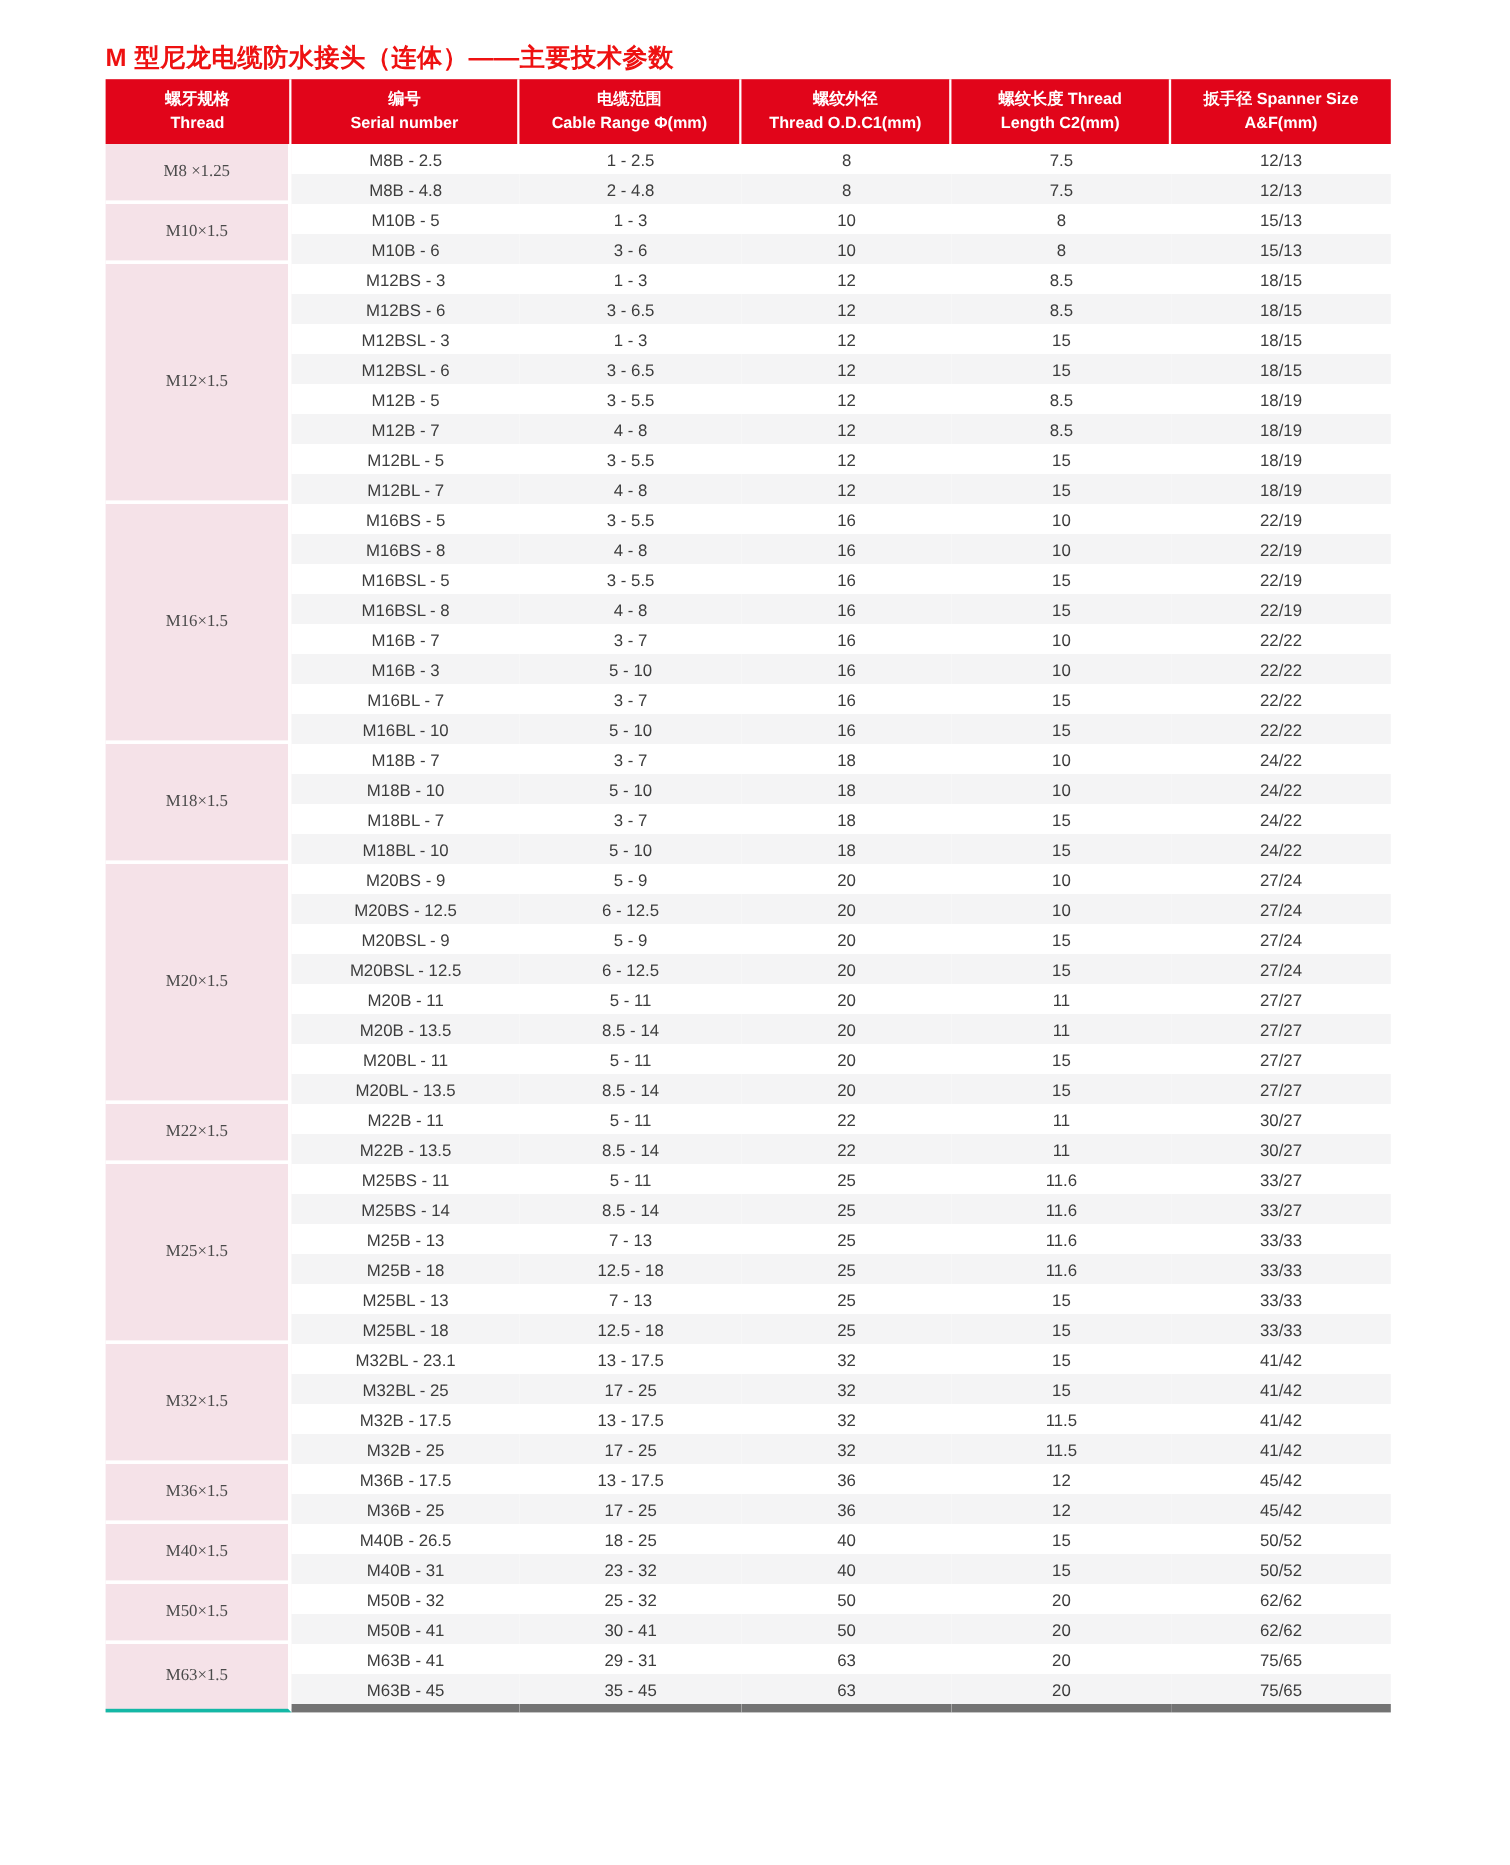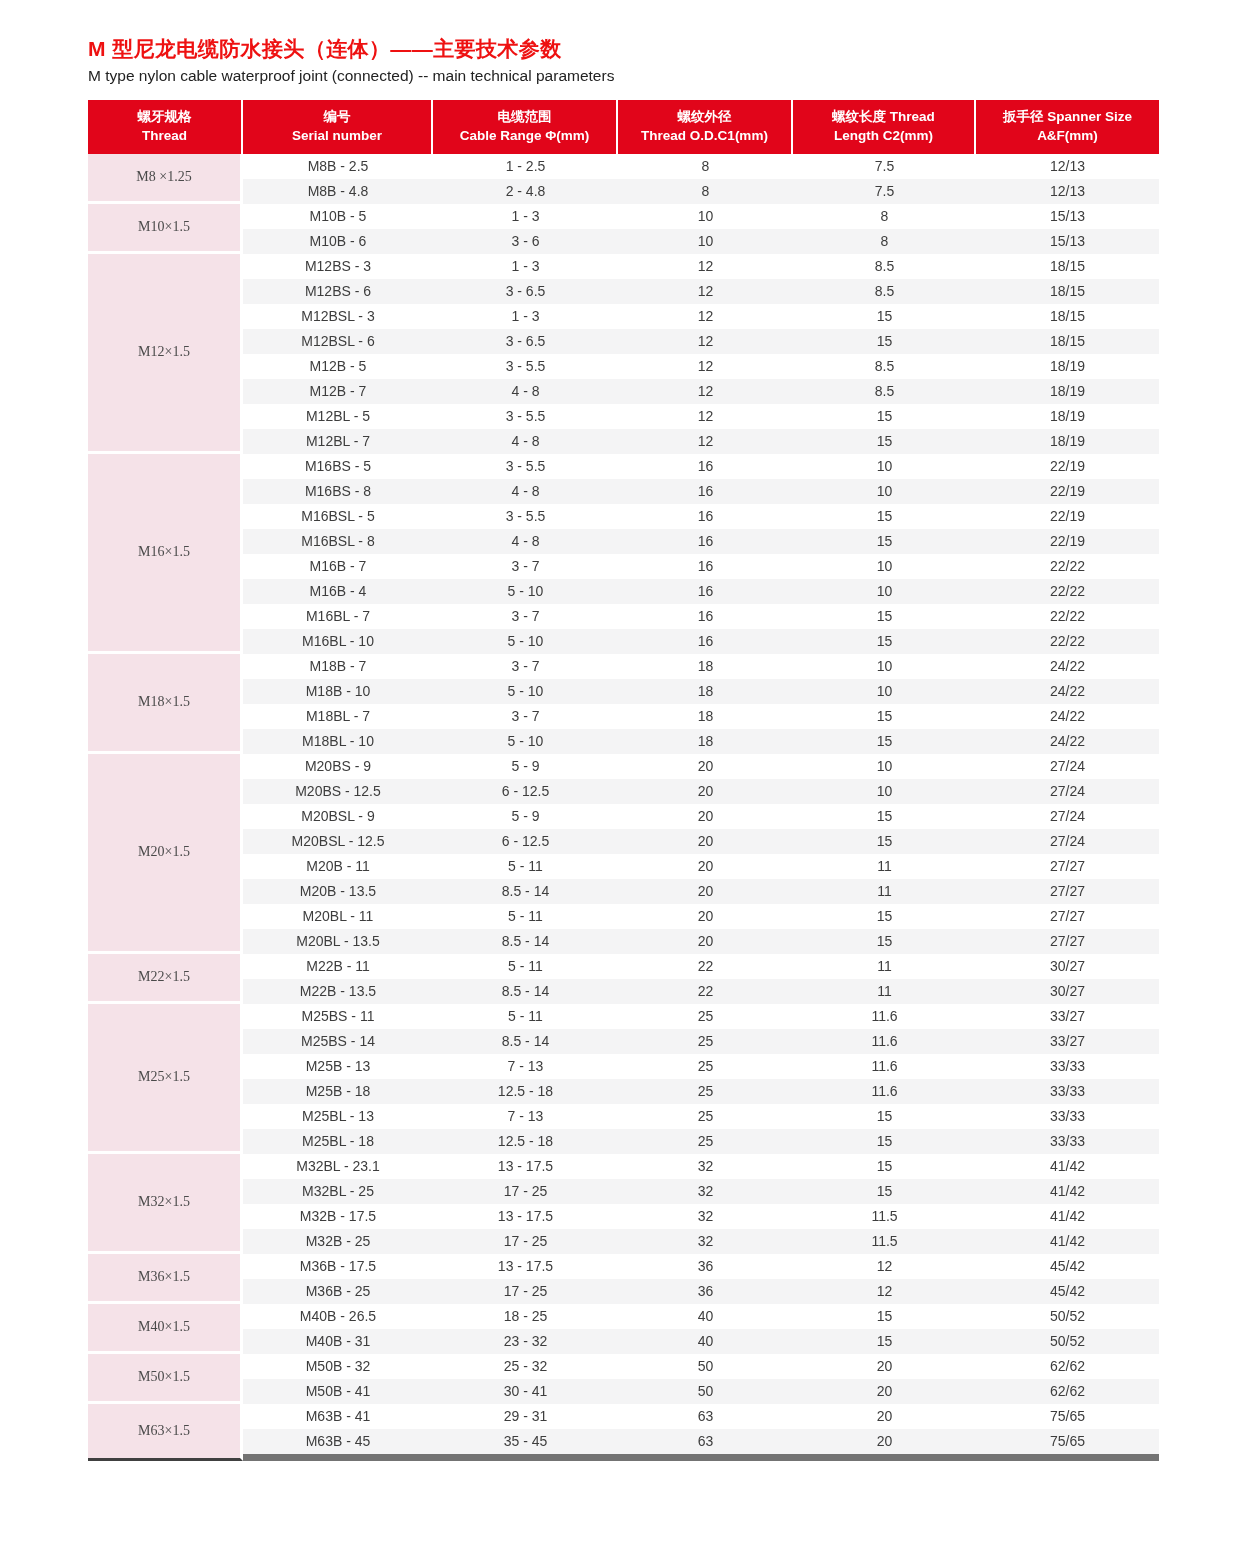--- a/index.html
+++ b/index.html
@@ -78,39 +78,38 @@
   tbody tr.even td.data { background: #f4f4f5; }
 
   td.group {
     background: #f5e2e8;
     color: #4a4a4a;
     font-size: 14px;
     border-bottom: 3px solid #ffffff;
     border-right: 3px solid #ffffff;
     font-family: Liberation Serif, serif;
   }
-  td.group.last { border-bottom: 3px solid #404040; }
+  td.group.last { border-bottom: 3px solid #14b8a6; }
 
   tbody tr:last-child td.data { border-bottom: 7px solid #737373; }
 
   
   col.c-thread  { width: 155px; }
   col.c-serial  { width: 190px; }
   col.c-range   { width: 185px; }
   col.c-od      { width: 175px; }
   col.c-len     { width: 183px; }
   col.c-span    { width: 183px; }
 </style>
 </head>
 <body>
 
 <div class="page">
 
   <h1 class="title-cn">M 型尼龙电缆防水接头（连体）——主要技术参数</h1>
-  <h2 class="title-en">M type nylon cable waterproof joint (connected) -- main technical parameters</h2>
 
   <table class="spec">
     <colgroup>
       <col class="c-thread">
         <col class="c-serial">
         <col class="c-range">
       <col class="c-od">
         <col class="c-len">
         <col class="c-span">
     </colgroup>
@@ -260,21 +259,21 @@
           <td class="data">22/19</td>
         </tr>
         <tr class="odd">
           <td class="data">M16B - 7</td>
           <td class="data">3 - 7</td>
           <td class="data">16</td>
           <td class="data">10</td>
           <td class="data">22/22</td>
         </tr>
         <tr class="even">
-          <td class="data">M16B - 4</td>
+          <td class="data">M16B - 3</td>
           <td class="data">5 - 10</td>
           <td class="data">16</td>
           <td class="data">10</td>
           <td class="data">22/22</td>
         </tr>
         <tr class="odd">
           <td class="data">M16BL - 7</td>
           <td class="data">3 - 7</td>
           <td class="data">16</td>
           <td class="data">15</td>

